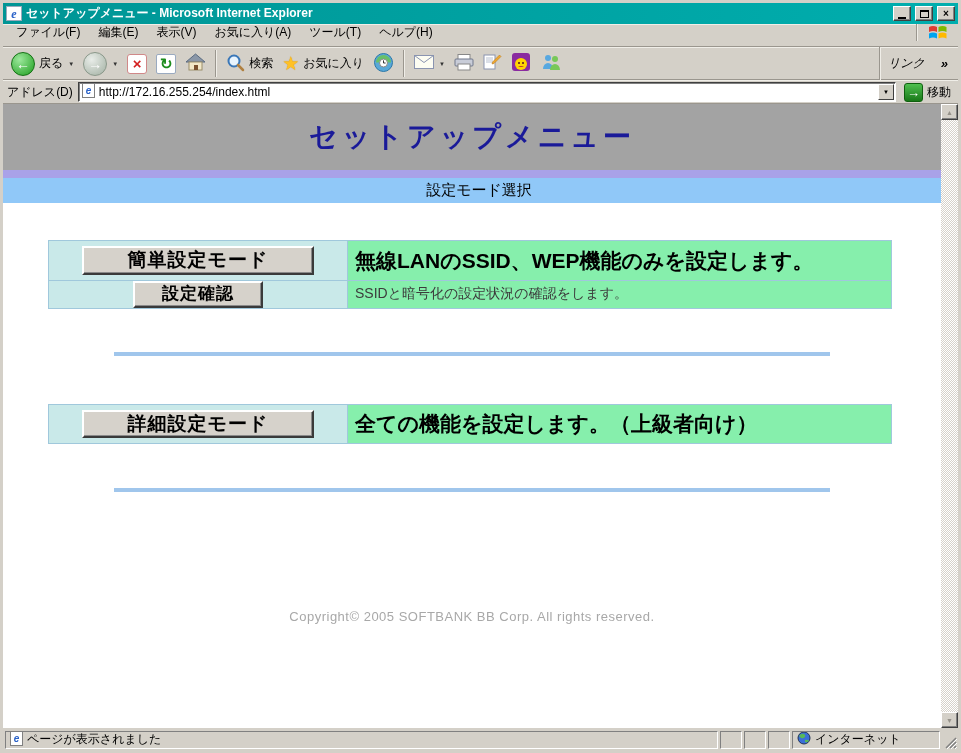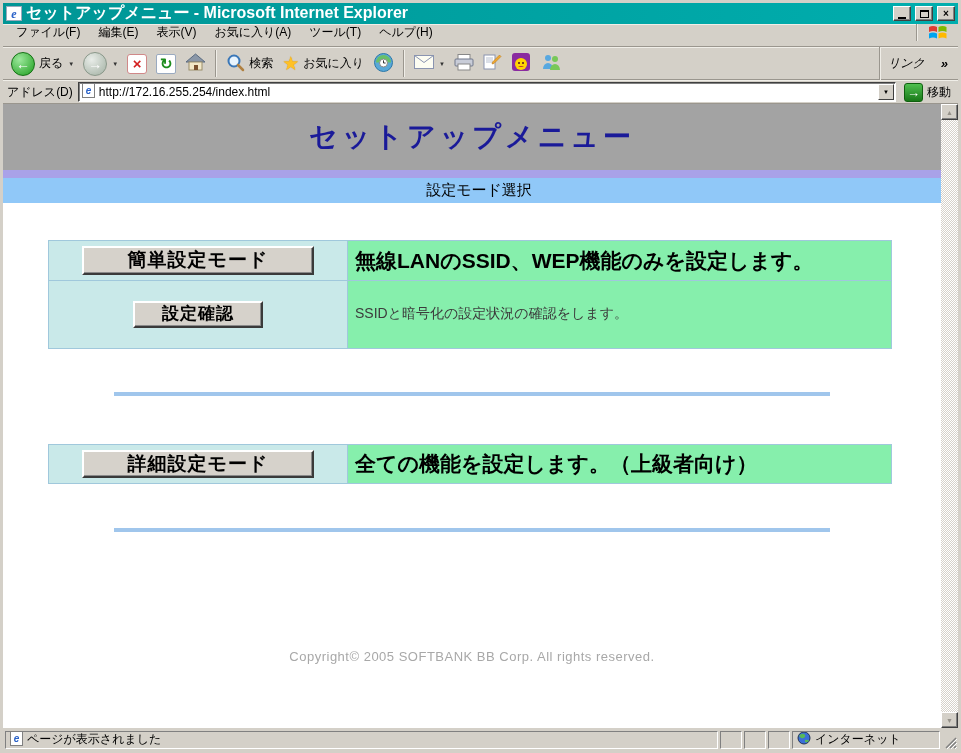--- a/index.html
+++ b/index.html
@@ -11,21 +11,21 @@
   .window {
     width:961px; height:753px; display:flex; flex-direction:column;
     background:#D4D0C8; border:3px solid #D4D0C8;
     box-shadow: inset 1px 1px 0 #E8E6E0, inset -1px -1px 0 #808080;
   }
   
   .titlebar {
     height:21px; flex:0 0 21px; display:flex; align-items:center; gap:4px;
     padding:0 3px; background:linear-gradient(90deg,#009595,#00AEAE);
   }
-  .titlebar .title { flex:1; color:#fff; font-weight:bold; font-size:16px;
+  .titlebar .title { flex:1; color:#fff; font-weight:bold; font-size:12px;
     white-space:nowrap; overflow:hidden; }
   .win-ctrl {
     width:18px; height:15px; background:#D4D0C8; display:flex; align-items:center;
     justify-content:center; border:1px solid; border-color:#FFF #404040 #404040 #FFF;
     box-shadow: inset -1px -1px 0 #808080; font-size:10px; font-weight:bold; line-height:1;
   }
   .glyph-min { width:8px; height:2px; background:#000; margin-top:8px; }
   .glyph-max { width:9px; height:8px; border:1px solid #000; border-top-width:2px; }
   .ie-badge {
     width:16px; height:15px; background:#fff; border:1px solid #9AB;
@@ -112,21 +112,21 @@
   .purple-stripe { height:8px; background:#A9A2E8; }
   .section-bar { height:25px; background:#90C8F8; display:flex; align-items:center;
     justify-content:center; font-size:15px;padding-left:14px; }
   table.setup { border-collapse:collapse; margin-left:45px; width:844px; }
   table.setup td { border:1px solid #A0C8DC; }
   td.btn-cell { width:299px; background:#C9E9E9; text-align:center; }
   td.desc-cell { background:#86efac; padding:2px 7px; vertical-align:middle; }
   .t-simple { margin-top:37px; }
   .t-detail { margin-top:48px; }
   .r1 .btn-cell { padding:5px 0; }
-  .r2 .btn-cell { padding:20px 0; }
+  .r2 .btn-cell { padding:0 0; }
   .desc-big { font-size:21px; font-weight:bold; line-height:1.2; }
   .desc-small { font-size:14px; color:#3C3C3C; }
   .win-btn {
     background:#D6D2CB; color:#000; font-weight:bold; font-size:19px; line-height:1.1;
     letter-spacing:1px; padding:2px 0; font-family:"Liberation Sans",sans-serif;
     border:2px solid; border-color:#FFFFFF #3A3A3A #3A3A3A #FFFFFF;
     box-shadow: inset -1px -1px 0 #8A8A8A;
   }
   .btn-wide { width:232px; }
   .btn-narrow { width:130px; font-size:17px; }

